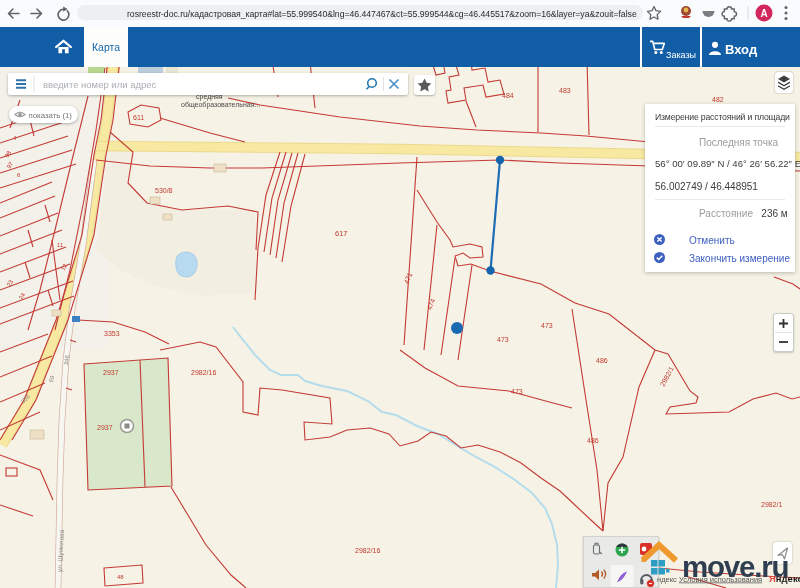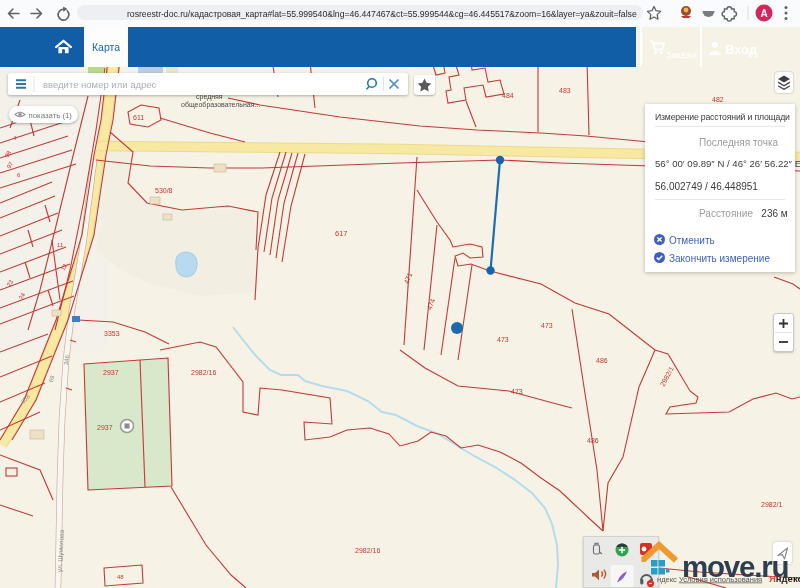--- a/index.html
+++ b/index.html
@@ -1,33 +1,33 @@
 <!DOCTYPE html>
 <html><head><meta charset="utf-8">
 <style>
   * { margin:0; padding:0; box-sizing:border-box; }
   html,body { width:800px; height:588px; overflow:hidden; font-family:"Liberation Sans", sans-serif; background:#f6f3e6; }
   #page { position:relative; width:800px; height:588px; }
   #chrome { position:absolute; left:0; top:0; width:800px; height:27px; background:#fafbfc; z-index:50; }
   #urlpill { position:absolute; left:77px; top:4.5px; width:566px; height:15px; background:#edeff2; border-radius:8px; }
   #urltext { position:absolute; left:99px; top:0; height:27px; line-height:28px; font-size:8.7px; color:#2a2c2e; letter-spacing:-0.03px; white-space:nowrap; z-index:2;margin-left:28px; }
-  #navbar { position:absolute; left:0; top:27px; width:636px; height:40px; background:#115da6; z-index:49; }
+  #navbar { position:absolute; left:0; top:27px; width:800px; height:40px; background:#115da6; z-index:49; }
   #tab { position:absolute; left:84px; top:0; width:44px; height:40px; background:#fdfdfb; }
   #tab span { position:absolute; left:0; right:0; top:14px; text-align:center; color:#1769ab; font-size:10.5px; }
   .navsep { position:absolute; top:0; width:2px; height:40px; background:#fff; }
   #map { position:absolute; left:0; top:0; width:800px; height:588px; z-index:1; }
   .panel { position:absolute; background:#fff; z-index:60; }
   #searchbox { left:8px; top:73px; width:400px; height:22px; border-radius:2px; box-shadow:0 1px 3px rgba(0,0,0,.3); }
   #starbtn { left:414px; top:75px; width:21px; height:20px; border-radius:3px; box-shadow:0 1px 2px rgba(0,0,0,.3); }
   #showpill { left:9px; top:106px; width:69px; height:17px; border-radius:9px; box-shadow:0 1px 3px rgba(0,0,0,.3); color:#777; font-size:8px; }
   #layersbtn { left:775px; top:72px; width:18px; height:21px; border-radius:3px; box-shadow:0 0 2px rgba(0,0,0,.35); }
   #measure { left:645px; top:104px; width:150px; height:168px; border-radius:0; box-shadow:0 1px 4px rgba(0,0,0,.25); font-size:10px; color:#3c3c3c; }
   #measure .gr { color:#9c9c9c;padding-left:44px; }
   #measure .hr { height:1px; background:#e9e9e9; margin:0 0 0 10px; width:130px; }
-  #measure .lnk { color:#3d5fc0; }
+  #measure .lnk { color:#3d5fc0;margin-left:20px; }
   #zoomctl { left:773px; top:313px; width:21px; height:39px; border-radius:3px; border:1px solid #c9c9c6; box-shadow:0 1px 2px rgba(0,0,0,.2); }
   #compassbtn { left:773px; top:542px; width:19px; height:22px; border-radius:3px; box-shadow:0 0 2px rgba(0,0,0,.3); }
   #tools { left:583px; top:536px; width:76px; height:52px; background:#e9e9e7; border:1px solid #d2d2cf; box-shadow:0 1px 2px rgba(0,0,0,.2); z-index:58; }
   #logo { position:absolute; left:640px; top:540px; z-index:61; width:160px; height:48px; }
 </style></head>
 <body>
 <div id="page">
   <svg id="map" viewBox="0 0 800 588">
     <rect x="0" y="0" width="800" height="588" fill="#f6f3e6"></rect>
 

